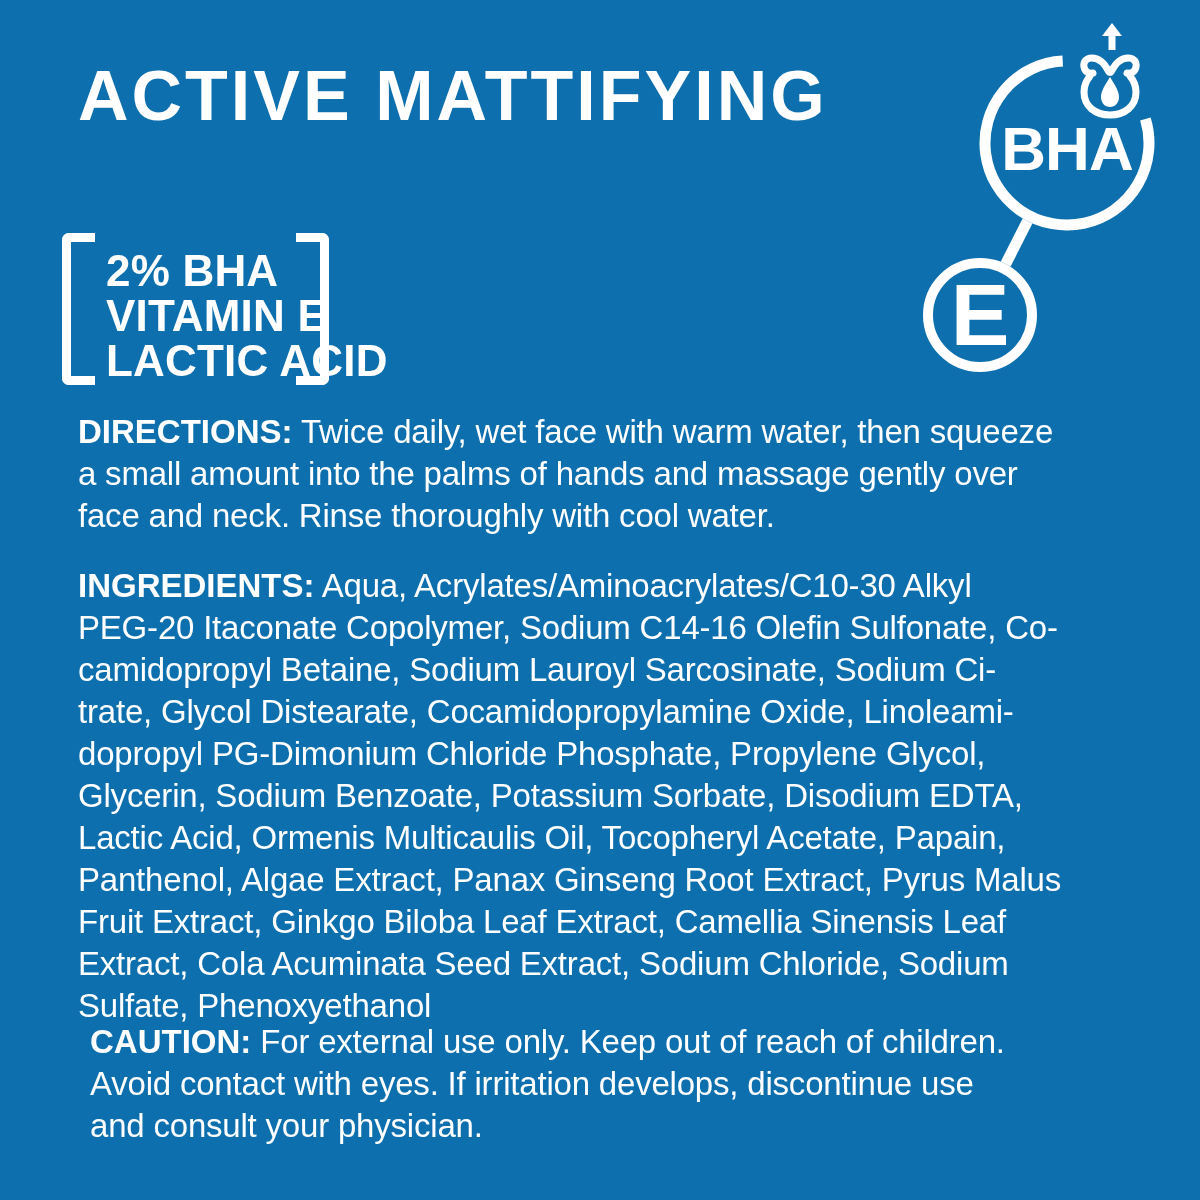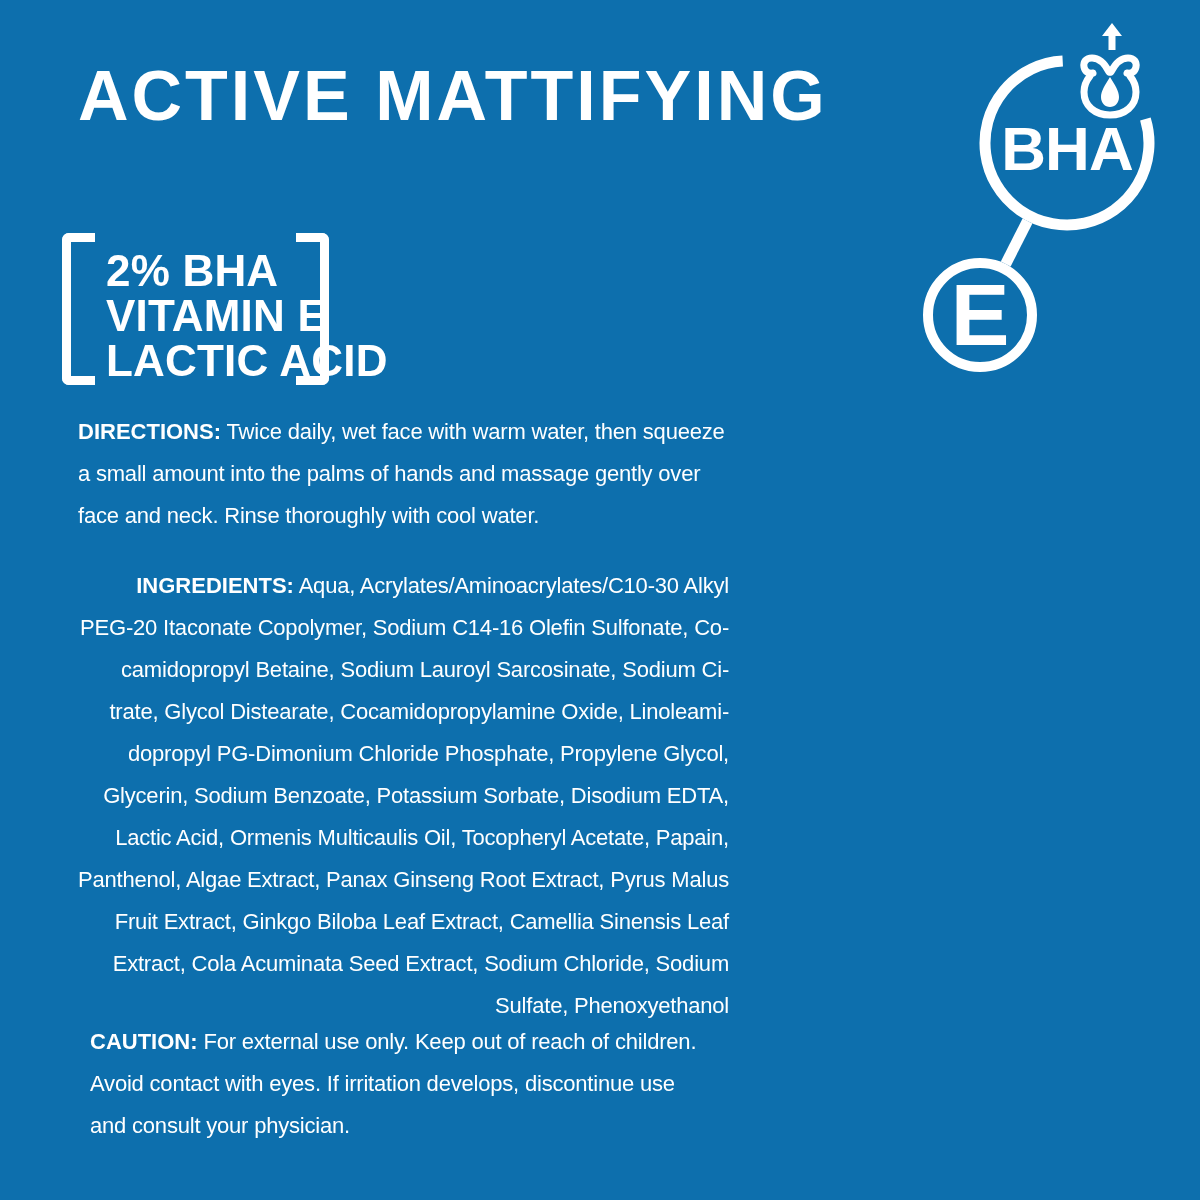--- a/index.html
+++ b/index.html
@@ -32,27 +32,27 @@
 
   .keylist {
     position: absolute; left: 106px; top: 248px;
     font-size: 44px; font-weight: 700;
     line-height: 45px; letter-spacing: 0.2px;
   }
 
   .body-text {
     position: absolute; left: 78px;
     margin: 0;
-    font-size: 22px; font-weight: 400;
+    font-size: 33px; font-weight: 400;
     line-height: 42px; letter-spacing: -0.2px;
     white-space: pre;
   }
   .body-text strong { font-weight: 700; letter-spacing: 0; }
   .directions  { top: 411px; }
-  .ingredients { top: 565px; text-align: right; }
+  .ingredients { top: 565px; }
   .caution     { top: 1021px; margin-left: 12px; }
 
   .badge-svg { position: absolute; left: 915px; top: 15px; }
   .badge-svg text {
     font-family: "Liberation Sans", sans-serif;
     font-weight: 700; fill: #ffffff;
   }
 </style>
 </head>
 <body>

